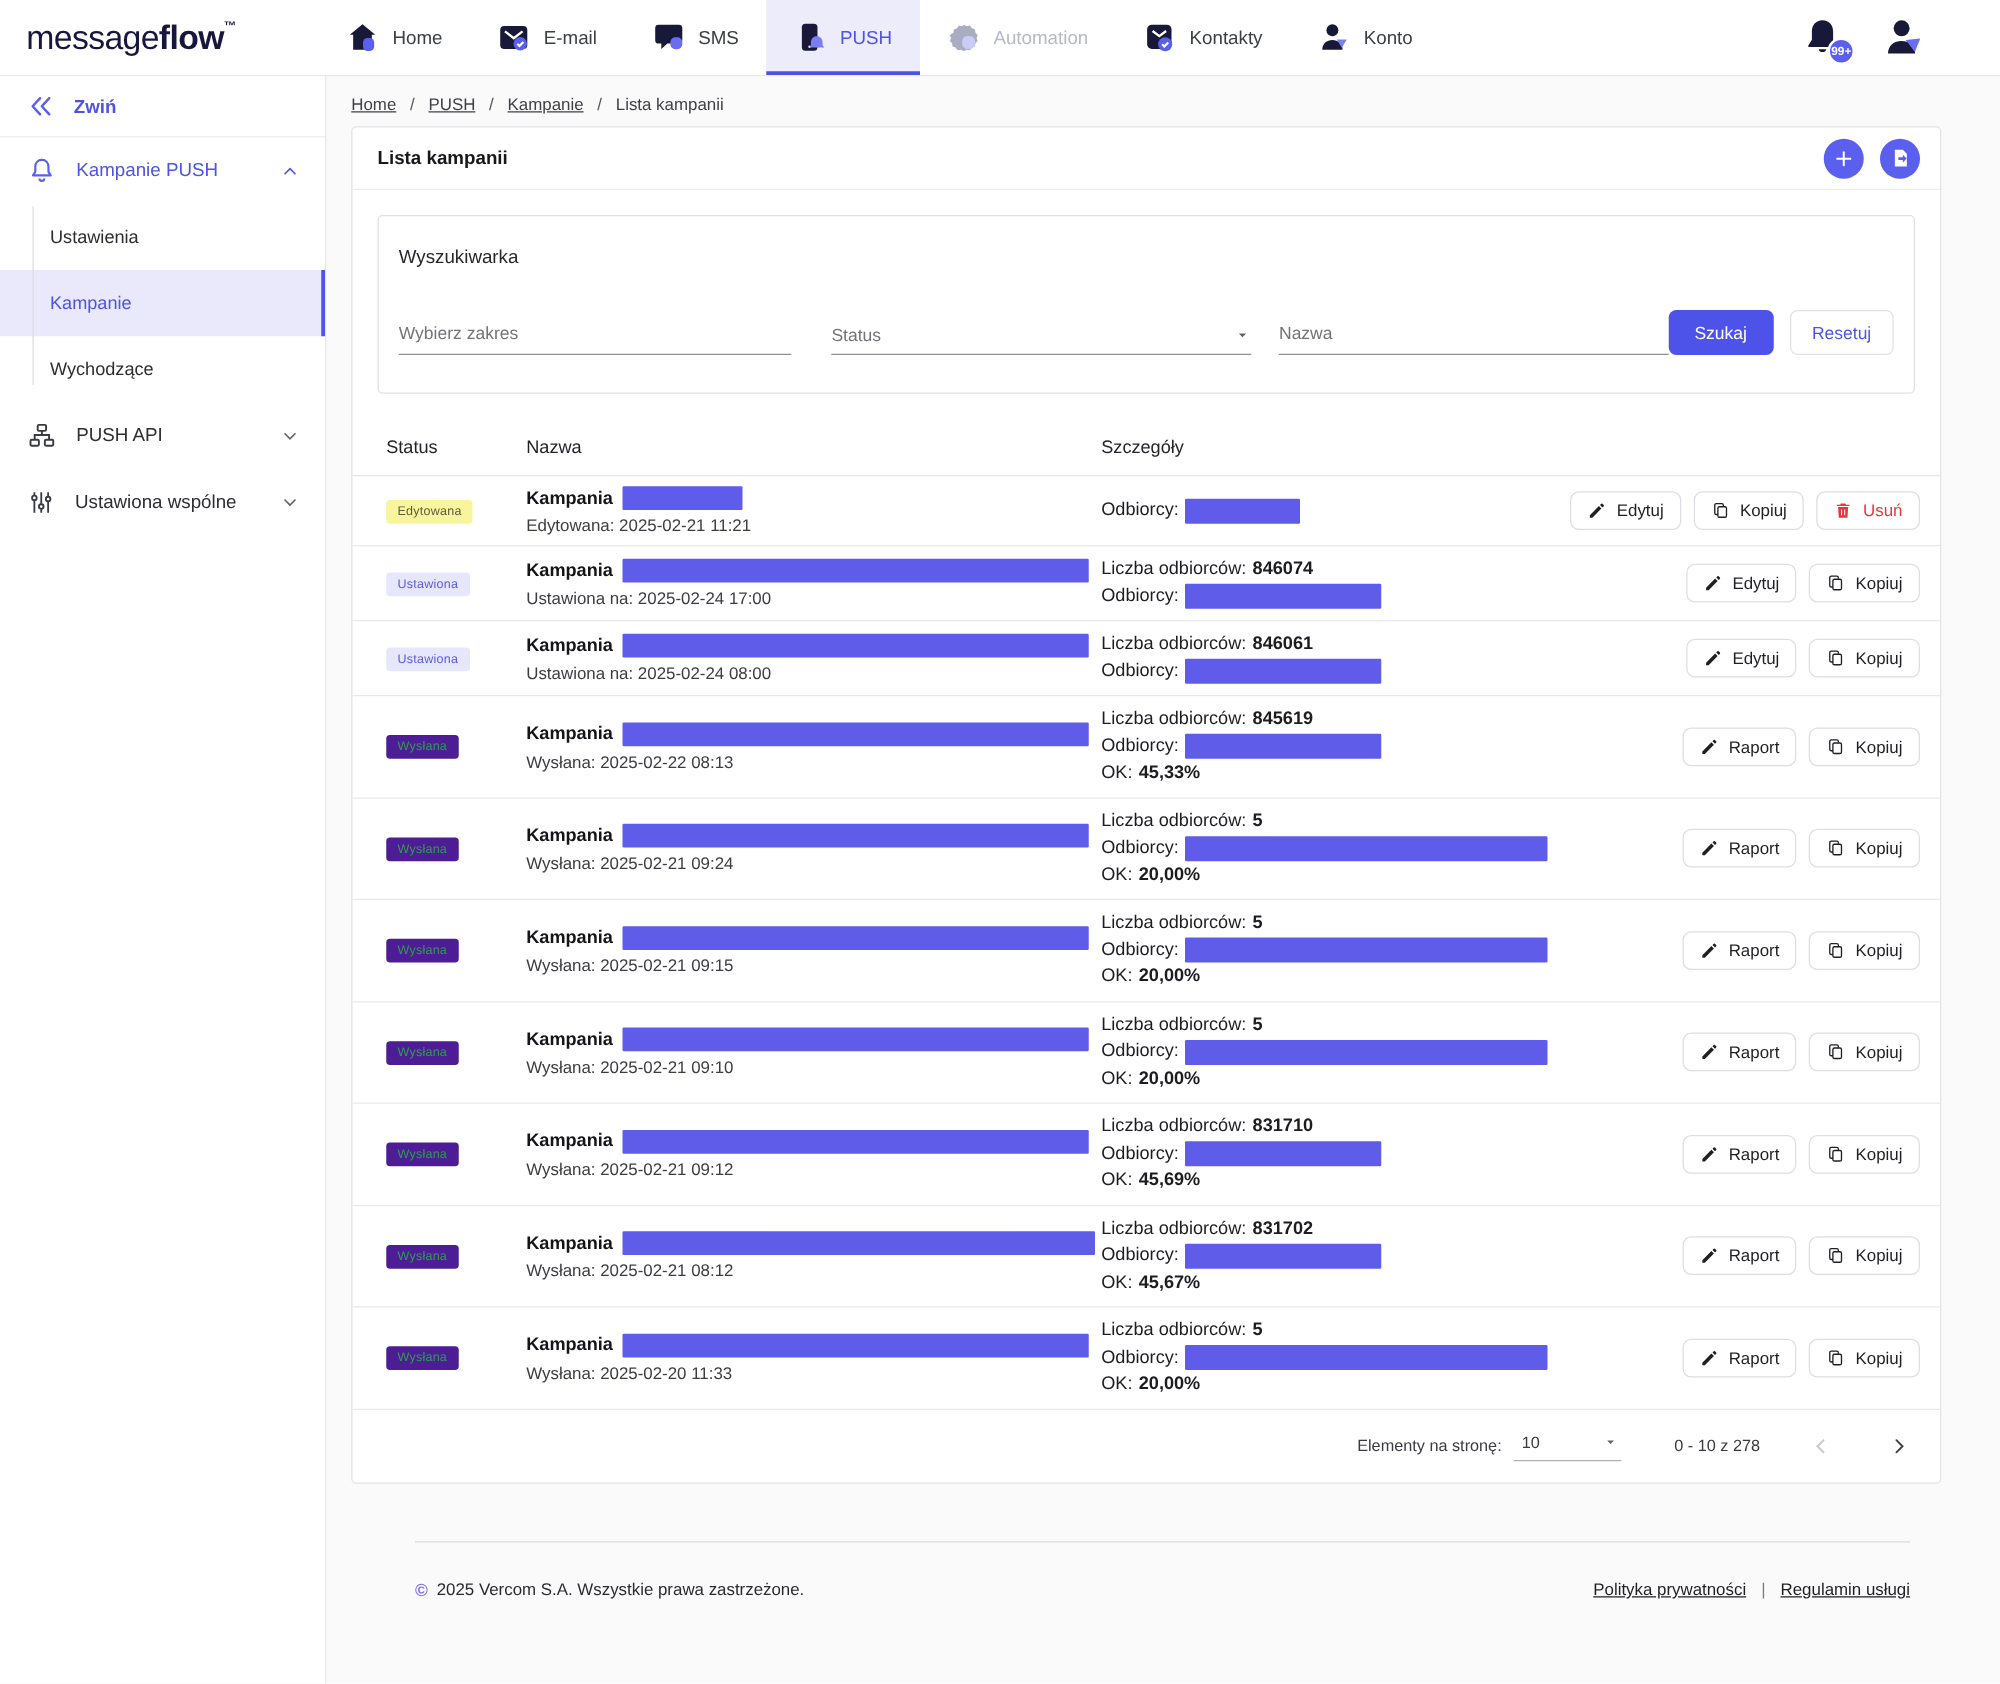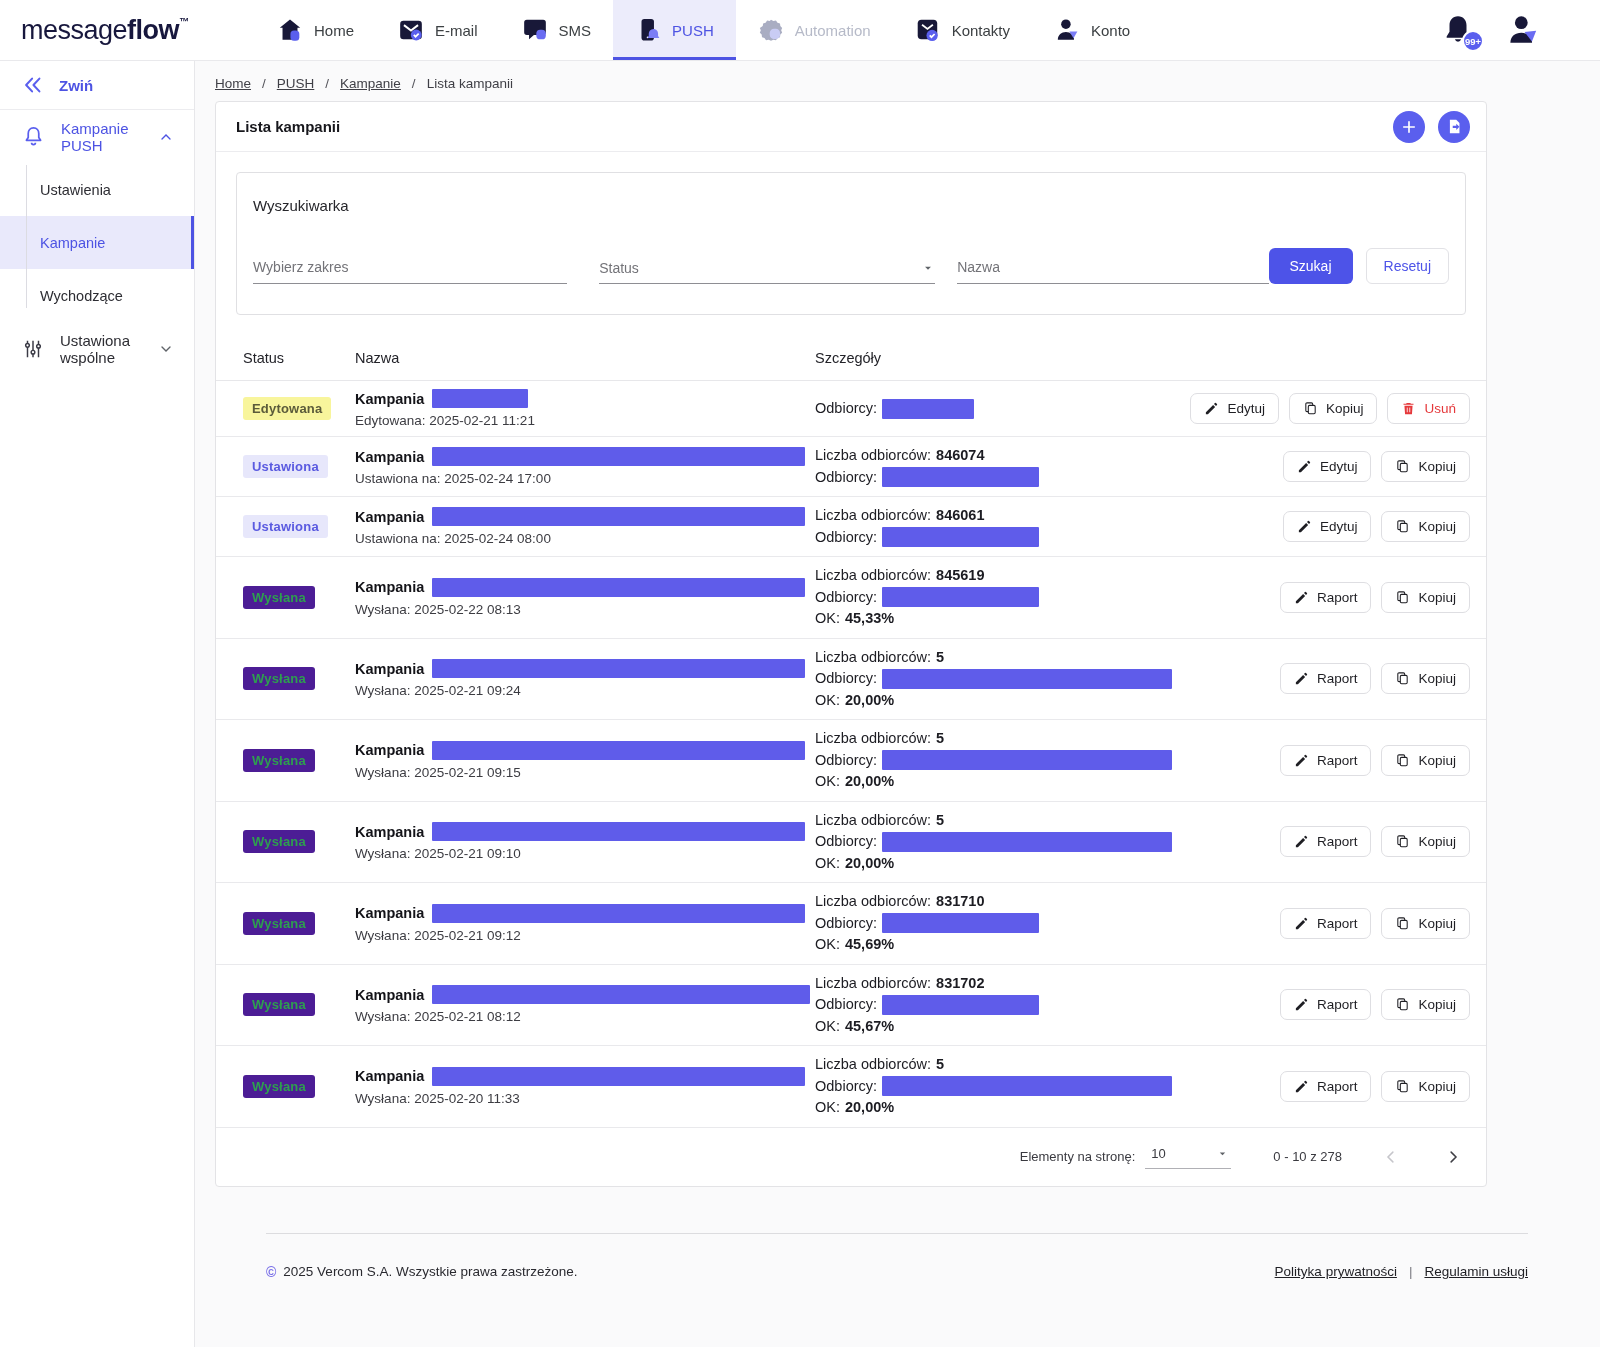--- a/index.html
+++ b/index.html
@@ -20,21 +20,21 @@
   .nav-item.disabled { cursor:default; }
   .nav-item.disabled .nav-label { color:#b6bac8; }
   .nav-right { margin-left:auto; display:flex; align-items:center; gap:28px; }
   .nav-ico-btn { position:relative; width:36px; height:36px; display:flex; align-items:center; justify-content:center; cursor:pointer; }
   .notif-badge { position:absolute; right:-8px; bottom:-4px; background:#5a5fee; color:#fff; font-size:9.5px; font-weight:700; border-radius:50%; width:22px; height:22px; display:flex; align-items:center; justify-content:center; border:2px solid #fff; }
   .icon { display:inline-flex; line-height:0; }
   .icon svg { display:block; }
 
   
   .body-wrap { flex:1; display:flex; min-height:0; }
-  .sidebar { width:195px; background:#fff; border-right:1px solid #e7e7ea; flex:0 0 auto; }
+  .sidebar { width:261px; background:#fff; border-right:1px solid #e7e7ea; flex:0 0 auto; }
   .content { flex:1; min-width:0; }
 
   
   .collapse-row { height:49px; display:flex; align-items:center; gap:15px; padding-left:22px; border-bottom:1px solid #ececef; cursor:pointer; }
   .collapse-row .lbl { color:#4d53e3; font-size:15px; font-weight:700; }
   .side-section-head { height:53px; display:flex; align-items:center; gap:16px; padding:0 20px 0 22px; cursor:pointer; }
   .side-section-head .lbl { flex:1; font-size:15px; color:#2d2d33; }
   .side-section-head.active .lbl { color:#4d53e3; }
   .side-section-head .chev { color:#5f6368; }
   .side-section-head.active .chev { color:#4d53e3; }
@@ -68,21 +68,21 @@
   .f-status { width:353px; margin-left:32px; }
   .f-name { width:327px; margin-left:22px; }
   .search-btns { margin-left:auto; display:flex; gap:13px; }
   .btn-primary { height:36px; padding:0 21px; background:#4d53e8; color:#fff; border:none; border-radius:6px; font-family:inherit; font-size:14px; font-weight:500; cursor:pointer; }
   .btn-outline { height:36px; padding:0 17px; background:#fff; color:#4d53e8; border:1px solid #e2e2e6; border-radius:6px; font-family:inherit; font-size:14px; font-weight:500; cursor:pointer; }
 
   
   .tgrid { display:grid; grid-template-columns:112px 460px 1fr auto; align-items:center; padding:0 16px 0 27px; }
   .theader { height:46px; margin-top:6px; border-bottom:1px solid #e7e7ea; font-size:14.5px; color:#232329; }
   .trow { padding:8px 16px 8px 27px; border-bottom:1px solid #e9e9ec; }
-  .badge { display:inline-block; font-size:13px; font-weight:700; padding:4px 9px; border-radius:3px; letter-spacing:.2px; }
+  .badge { display:inline-block; font-size:10px; font-weight:400; padding:4px 9px; border-radius:3px; letter-spacing:.2px; }
   .badge.edited { background:#f8f59c; color:#5b5b3a; }
   .badge.scheduled { background:#e7e7fb; color:#5a5ae0; }
   .badge.sent { background:#4c1d95; color:#2e9e4f; }
   .name-line { display:flex; align-items:center; gap:8px; }
   .name-prefix { font-weight:700; font-size:14.5px; color:#141419; }
   .redacted { display:inline-block; height:19px; background:#5f5cea; border-radius:1px; }
   .redacted.rec { height:20px; }
   .meta { font-size:13.5px; color:#3c3c42; margin-top:5px; }
   .dline { font-size:14.5px; color:#1c1c22; line-height:21.5px; display:flex; align-items:center; gap:5px; }
   .dline b { font-weight:700; }
@@ -233,20 +233,36 @@
             <span class="chev icon">
               <svg width="16" height="16" viewBox="0 0 24 24" fill="none" stroke="currentColor" stroke-width="2" stroke-linecap="round">
                 <path d="M6 15l6-6 6 6"></path>
               </svg>
             </span>
           </div>
           <div class="side-children">
             <div class="side-child">Ustawienia</div>
             <div class="side-child active">Kampanie</div>
             <div class="side-child">Wychodzące</div>
+          </div>
+          <div class="side-section-head">
+            <span class="icon">
+              <svg width="23" height="23" viewBox="0 0 24 24" fill="none" stroke="#3a3a45" stroke-width="1.6">
+                <rect x="8.5" y="3" width="7" height="5" rx="1"></rect>
+                <rect x="2.5" y="15.5" width="7" height="5" rx="1"></rect>
+                <rect x="14.5" y="15.5" width="7" height="5" rx="1"></rect>
+                <path d="M12 8v3.5M6 15.5v-4h12v4"></path>
+              </svg>
+            </span>
+            <span class="lbl">PUSH API</span>
+            <span class="chev icon">
+              <svg width="16" height="16" viewBox="0 0 24 24" fill="none" stroke="currentColor" stroke-width="2" stroke-linecap="round">
+                <path d="M6 9l6 6 6-6"></path>
+              </svg>
+            </span>
           </div>
           <div class="side-section-head">
             <span class="icon">
               <svg width="22" height="22" viewBox="0 0 24 24" fill="none" stroke="#3a3a45" stroke-width="1.6">
                 <path d="M6 3v18M12 3v18M18 3v18"></path>
                 <circle cx="6" cy="8" r="2" fill="#fff"></circle>
                 <circle cx="12" cy="15.5" r="2" fill="#fff"></circle>
                 <circle cx="18" cy="9" r="2" fill="#fff"></circle>
               </svg>
             </span>

